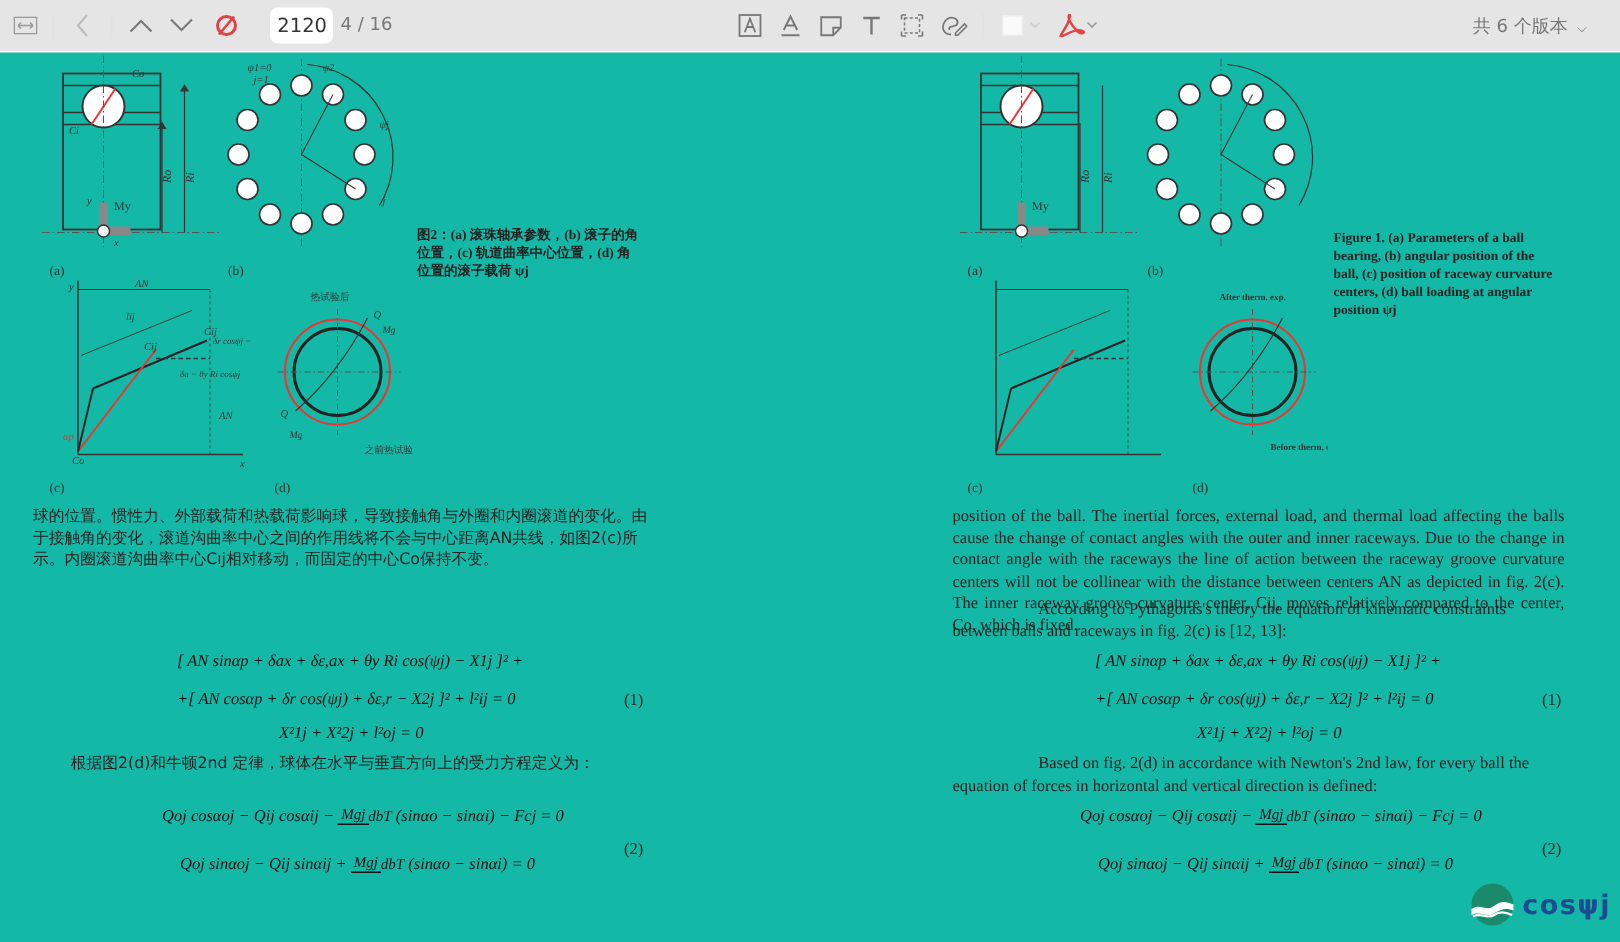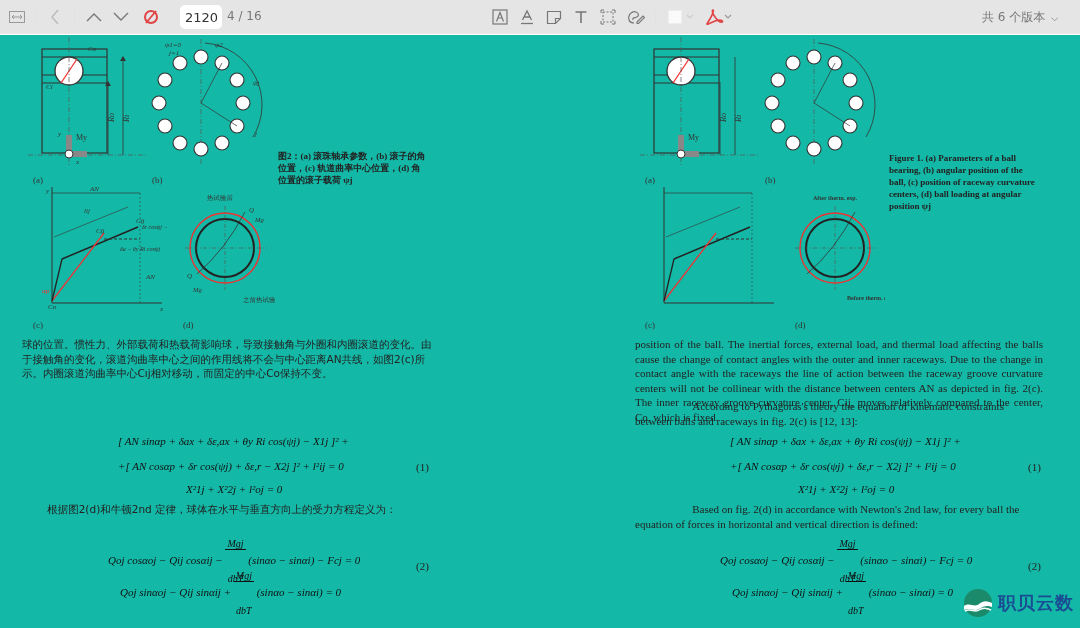--- a/index.html
+++ b/index.html
@@ -21,21 +21,21 @@
   .page.right { left: 540px; width: 540px; }
 
   .fig-panel { position: absolute; }
   .fig-label { position: absolute; font-size: 9px; color: #333; }
   .caption { position: absolute; font-size: 9px; line-height: 12px; font-weight: bold; color: #222; }
 
   .body-text { position: absolute; font-size: 11px; line-height: 14.5px; color: #222; }
   .indent { text-indent: 2.4em; }
   .eq { position: absolute; font-size: 11px; color: #111; font-style: italic; white-space: nowrap; }
   .eq-num { position: absolute; font-size: 11px; color: #222; }
-  .frac { display: inline-flex; flex-direction: column; align-items: center; vertical-align: middle; font-size: 10px; line-height: 11px; gap: 23px; }
+  .frac { display: inline-flex; flex-direction: row; align-items: center; vertical-align: middle; font-size: 10px; line-height: 11px; }
   .frac .num { border-bottom: 1px solid #111; padding: 0 2px; }
 
   .logo { position: absolute; right: 6px; bottom: 10px; display: flex; align-items: center; }
   .logo-text { font-family: "DejaVu Sans", sans-serif; font-size: 18px; font-weight: bold; color: #1a4c93; margin-left: 4px; letter-spacing: 1px; }
 </style>
 </head>
 <body>
 
 <div class="toolbar">
   <div class="tb-item" style="left:8px;width:18px;">
@@ -344,15 +344,15 @@
     <span>(sinαo − sinαi) = 0</span>
   </div>
   <div class="eq-num" style="left:488px;top:525px;">(2)</div>
 
   <div class="logo">
     <svg width="32" height="30" viewBox="0 0 32 30">
       <circle cx="16" cy="15" r="14" fill="#1b8a6b"></circle>
       <path d="M2 18c6-4 10 2 15-2s8-3 13-1v4c-5-2-8-1-13 2s-9-2-15 1z" fill="#fff"></path>
       <path d="M3 23c6-3 10 2 14-1s8-2 12 0" stroke="#fff" stroke-width="1.5" fill="none"></path>
     </svg>
-    <span class="logo-text">职贝云数</span>
+    <span class="logo-text">cosψj</span>
   </div>
 </div>
 
 </body></html>

